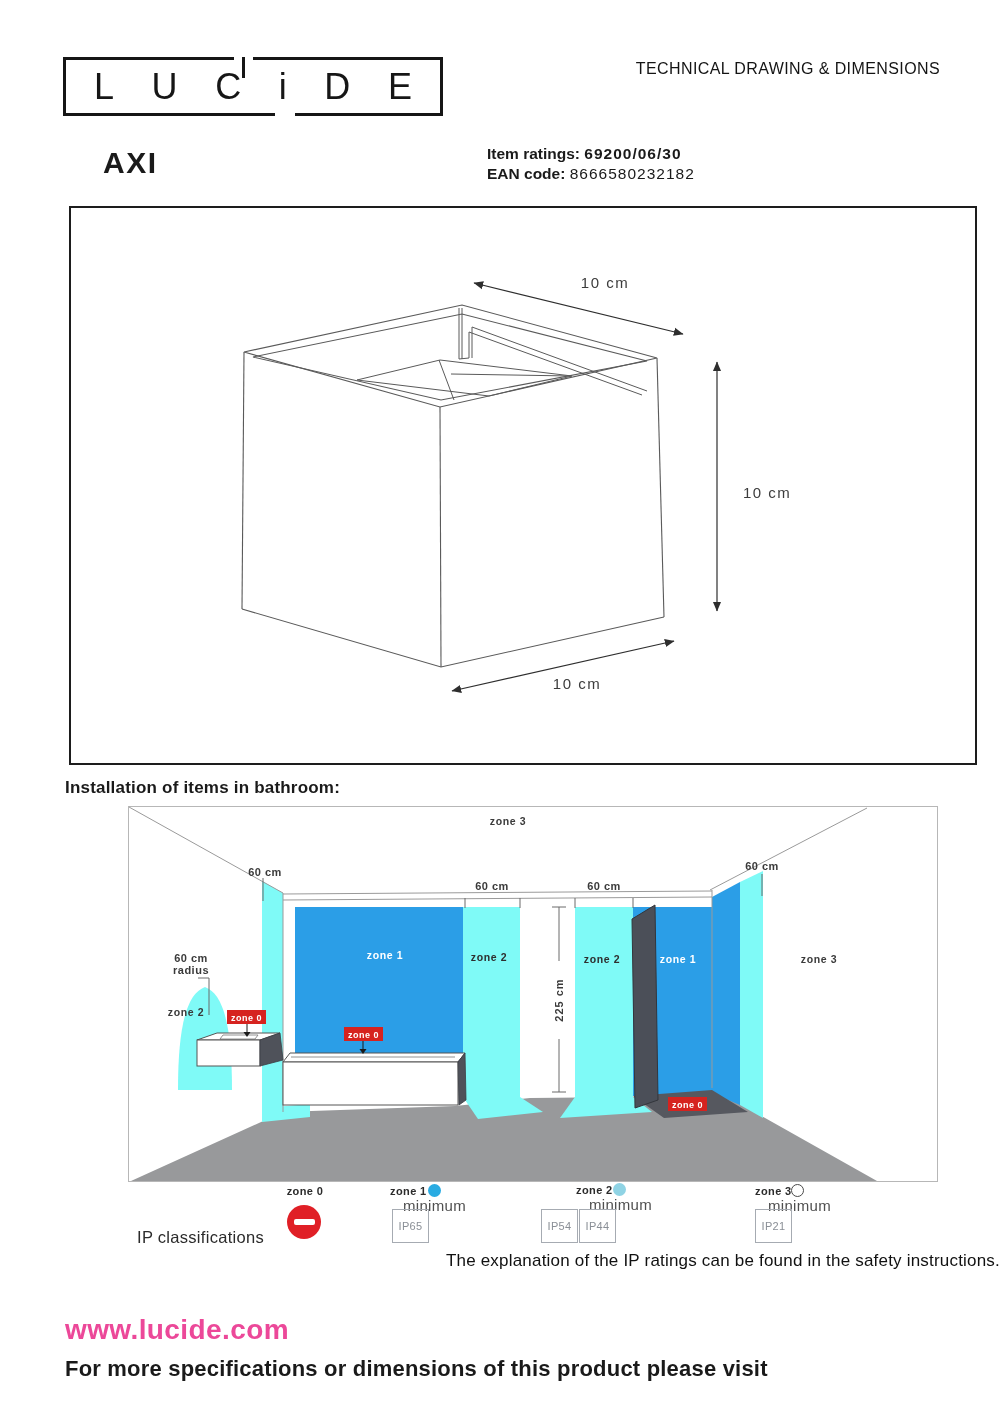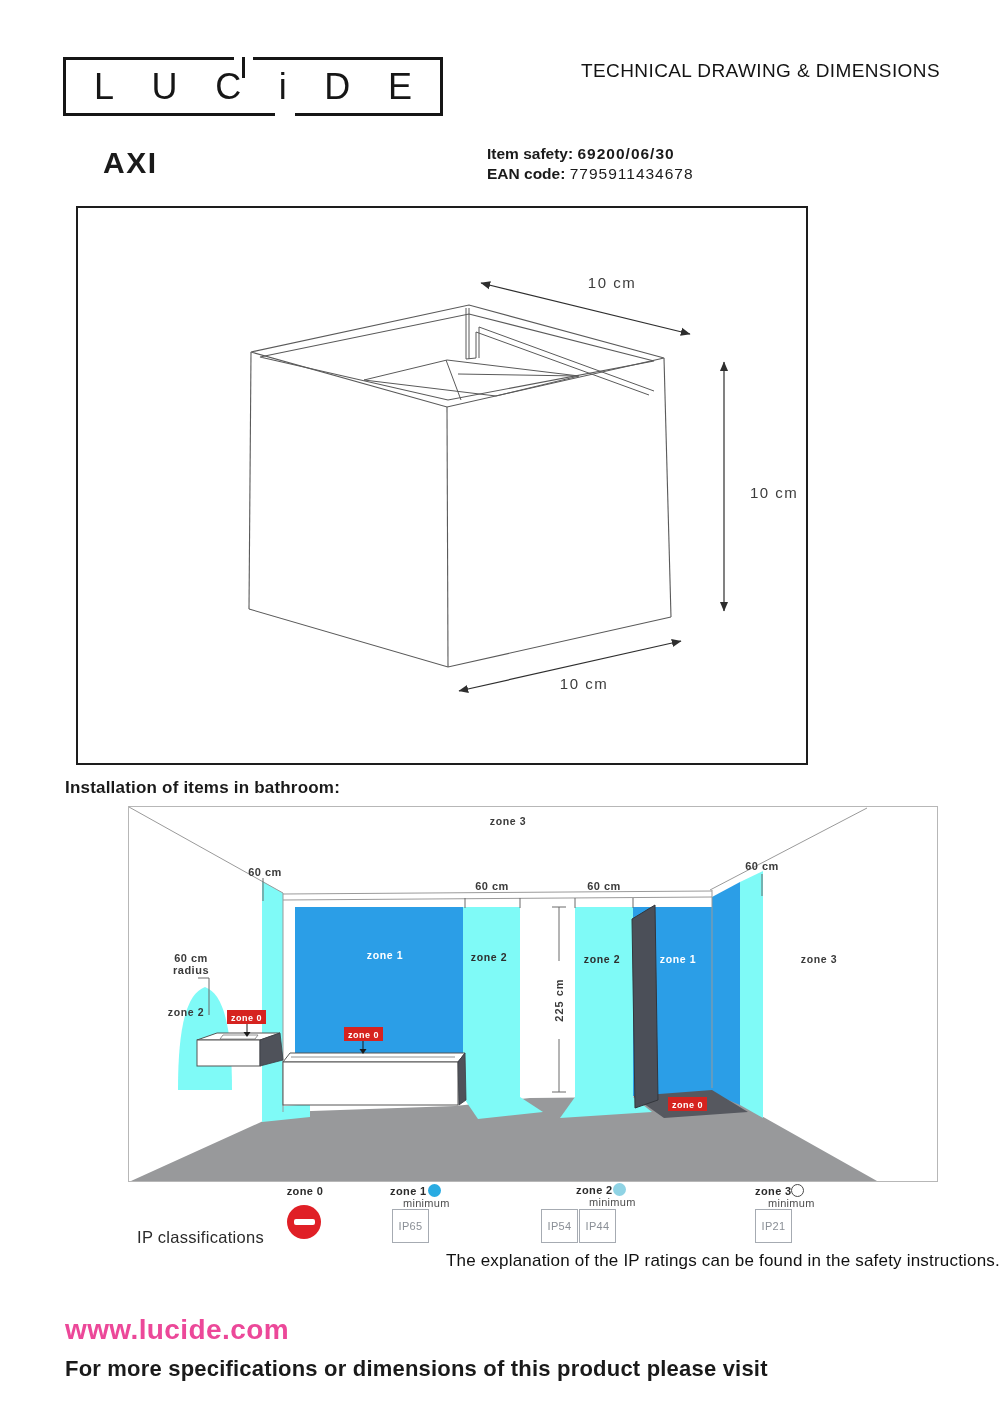--- a/index.html
+++ b/index.html
@@ -14,47 +14,47 @@
     position:absolute; left:63px; top:57px; width:380px; height:59px;
     border:3px solid #161616; display:flex; align-items:center;
     justify-content:space-between; padding:0 28px;
   }
   .logo-letter { font-size:36px; font-weight:400; color:#161616; letter-spacing:0; line-height:1; }
   .logo-gap-top { position:absolute; left:168px; top:-3px; width:19px; height:3px; background:#ffffff; }
   .logo-stem   { position:absolute; left:176px; top:-3px; width:2.5px; height:21px; background:#161616; }
   .logo-gap-bottom { position:absolute; left:209px; bottom:-3px; width:20px; height:3px; background:#ffffff; }
   .doc-title {
     position:absolute; right:60px; top:60px; width:420px; text-align:right;
-    font-size:19px; letter-spacing:0.4px; color:#141414;
+    font-size:16px; letter-spacing:0.4px; color:#141414;
   }
   .product-name {
     position:absolute; left:67px; top:146px; font-size:30px; font-weight:700; letter-spacing:1.5px;margin-left:36px;
   }
   .codes { position:absolute; left:487px; top:144px; font-size:15.5px; line-height:20px; }
   .codes .lbl { font-weight:700; }
   .codes .val-bold { font-weight:700; letter-spacing:1px;margin-top:29px; }
   .codes .val { font-weight:400; letter-spacing:1px; }
 
   
   .tech-box {
-    position:absolute; left:76px; top:206px; width:732px; height:559px;
+    position:absolute; left:69px; top:206px; width:908px; height:559px;
     border:2px solid #1d1d1d;
   }
   .tech-box svg { display:block; }
 
   
   .bath-heading {
     position:absolute; left:65px; top:778px; font-size:17px; font-weight:700; letter-spacing:0.2px;
   }
   .bath-wrap { position:absolute; left:128px; top:806px; width:810px; height:376px; }
 
   
   .ip-heading { position:absolute; left:137px; top:1192px; font-size:16.5px; color:#2b2b2b; letter-spacing:0.3px;margin-top:36px; }
   .zlabel { position:absolute; font-size:11px; font-weight:700; color:#2b2b2b; letter-spacing:0.4px; }
-  .zmin   { position:absolute; font-size:11px;  color:#4f4f4f; letter-spacing:0.3px;padding-left:13px; }
+  .zmin   { position:absolute; font-size:15px;  color:#4f4f4f; letter-spacing:0.3px;padding-left:13px; }
   .dot    { position:absolute; width:13px; height:13px; border-radius:50%; }
   .dot-outline { background:#ffffff; border:1.5px solid #4a4a4a; }
   .noentry {
     position:absolute; left:287px; top:1205px; width:34px; height:34px; border-radius:50%;
     background:#e01f26; display:flex; align-items:center; justify-content:center;
   }
   .noentry .bar { width:21px; height:5.5px; background:#ffffff; border-radius:2px; }
   .ip-box {
     position:absolute; width:37px; height:34px; border:1.5px solid #a6abb2;
     display:flex; align-items:center; justify-content:center;
@@ -92,26 +92,26 @@
     <span class="logo-gap-top"></span>
     <span class="logo-stem"></span>
     <span class="logo-gap-bottom"></span>
   </div>
 
   <div class="doc-title">TECHNICAL DRAWING &amp; DIMENSIONS</div>
   <div class="product-name">AXI</div>
 
   <div class="codes">
     <div>
-      <span class="lbl">Item safety:</span>
+      <span class="lbl">Item ratings:</span>
       <span class="val-bold">69200/06/30</span>
     </div>
     <div>
       <span class="lbl">EAN code:</span>
-      <span class="val">7795911434678</span>
+      <span class="val">8666580232182</span>
     </div>
   </div>
 
   <div class="tech-box">
     <svg width="880" height="555" viewBox="0 0 880 555">
       <defs>
         <marker id="ah" viewBox="0 0 10 10" refX="8.5" refY="5" markerWidth="9" markerHeight="9" orient="auto-start-reverse">
           <path d="M0,1.2 L9,5 L0,8.8 z" fill="#2e2e2e"></path>
         </marker>
       </defs>

